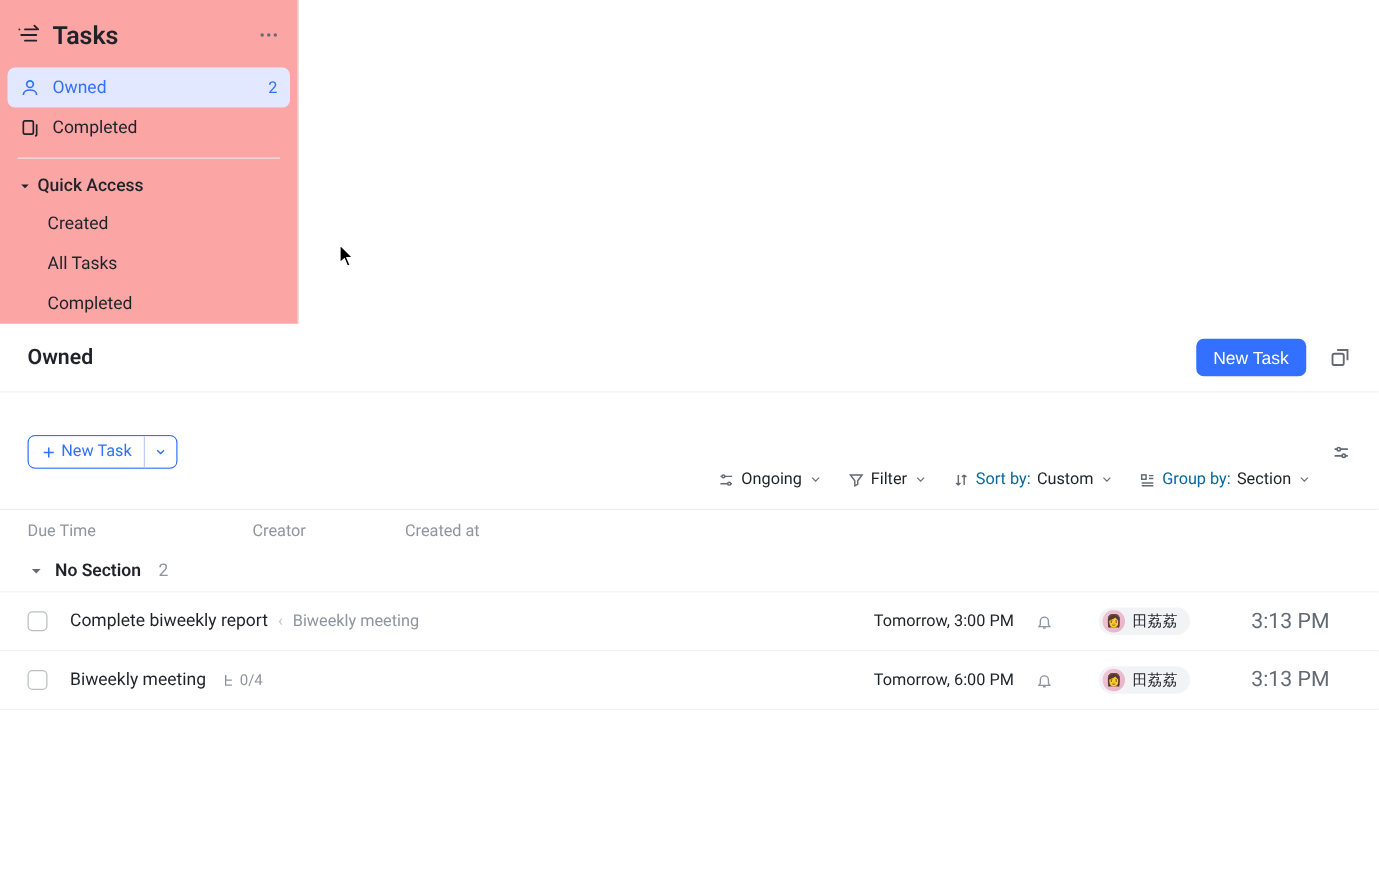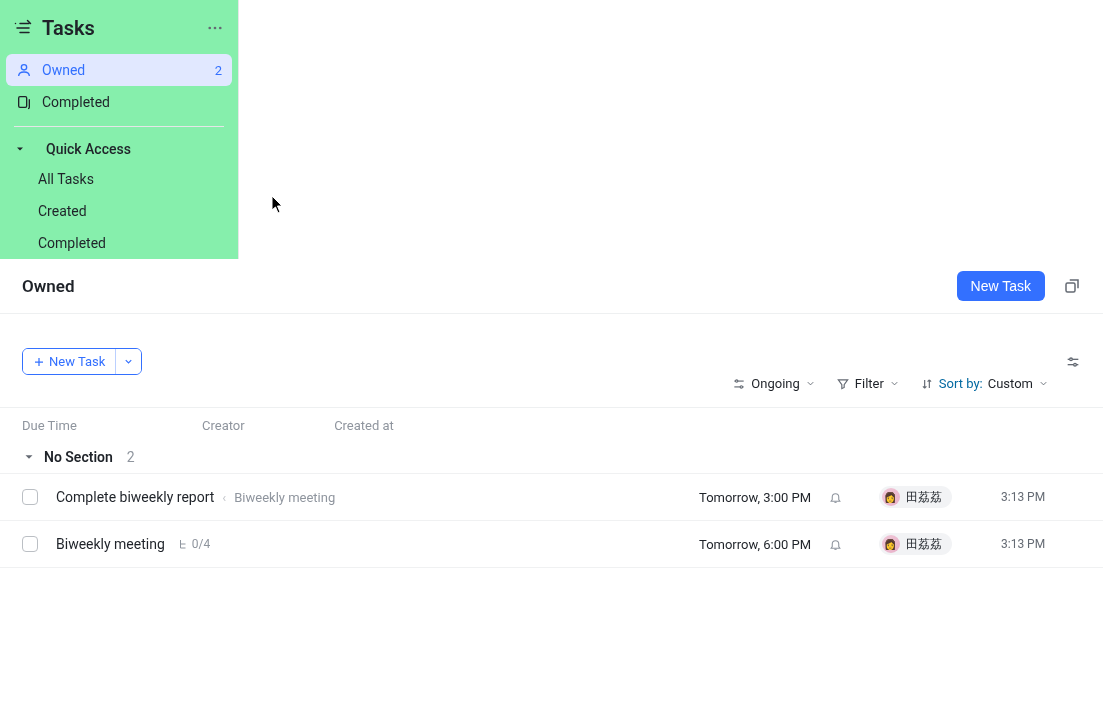--- a/index.html
+++ b/index.html
@@ -10,21 +10,21 @@
     background: #fff;
     width: 1103px;
     height: 713px;
     overflow: hidden;
     display: flex;
   }
 
   
   .sidebar {
     width: 239px;
-    background: #86efac;
+    background: #fca5a5;
     border-right: 1px solid #e5e6e8;
     display: flex;
     flex-direction: column;
     padding-top: 10px;
   }
   .sidebar-header {
     display: flex;
     align-items: center;
     justify-content: space-between;
     padding: 6px 14px 10px 14px;
@@ -56,21 +56,21 @@
     color: #3370ff;
   }
   .nav-item.active .nav-count { color: #3370ff; }
   .nav-item .nav-icon { width: 16px; display:flex; }
   .nav-item .nav-label { flex: 1; }
   .nav-count { font-size: 13px; color: #646a73; }
   .nav-divider {
     height: 1px; background:#e5e6e8; margin: 4px 14px;
   }
   .qa-header {
-    display:flex; align-items:center; gap:20px;
+    display:flex; align-items:center; gap:4px;
     padding: 10px 14px 6px 14px;
     color:#1f2329; font-size:14px; font-weight:500;
     cursor:pointer;
   }
   .qa-item {
     padding: 8px 14px 8px 38px;
     font-size:14px; cursor:pointer; color:#1f2329;
   }
 
   
@@ -122,21 +122,21 @@
 
   
   .col-header {
     display:flex; align-items:center;
     padding: 10px 22px 6px 22px;
     color:#8f959e; font-size:13px;
   }
   .col-title { flex: 1; padding-left: 0; }
   .col-due { width: 180px; }
   .col-creator { width: 122px; }
-  .col-created { width: 80px; text-align:center; }
+  .col-created { width: 80px; text-align:left; }
 
   
   .section-row {
     display:flex; align-items:center; gap:8px;
     padding: 10px 22px 8px 22px;
     font-size:14px;
   }
   .section-caret { color:#646a73; display:flex; cursor:pointer; }
   .section-name { font-weight:600; color:#1f2329; }
   .section-count { color:#8f959e; margin-left:6px; }
@@ -167,21 +167,21 @@
     display:inline-flex; align-items:center; gap:6px;
     background:#f2f3f5; border-radius:12px; padding:2px 10px 2px 3px;
     font-size:12px; color:#1f2329;
   }
   .avatar {
     width:18px; height:18px; border-radius:50%;
     background: linear-gradient(135deg,#f0c8d8,#e8b0c8);
     display:flex; align-items:center; justify-content:center;
     font-size:10px; color:#8a4a6a;
   }
-  .created-cell { width:80px; color:#646a73; font-size:12px; }
+  .created-cell { width:80px; color:#646a73; font-size:17px; }
 
   .new-task-placeholder {
     padding: 14px 22px 14px 56px;
     color:#8f959e; font-size:14px;
     border-bottom: 1px solid #f0f1f2;
     cursor:text;
   }
   .new-section-row {
     display:flex; align-items:center; gap:10px;
     padding: 16px 22px;
@@ -246,22 +246,22 @@
   <div class="nav-divider"></div>
 
   <div class="qa-header">
     <span style="display:flex;">
       <svg width="12" height="12" viewBox="0 0 24 24" fill="#1f2329">
             <path d="M6 9l6 6 6-6z"></path>
           </svg>
     </span>
     <span>Quick Access</span>
   </div>
+  <div class="qa-item">Created</div>
   <div class="qa-item">All Tasks</div>
-  <div class="qa-item">Created</div>
   <div class="qa-item">Completed</div>
 </aside>
 
 <main class="main">
 
   <div class="topbar">
     <div class="page-title">Owned</div>
     <button class="new-task-btn">New Task</button>
     <span class="external-icon">
       <svg width="18" height="18" viewBox="0 0 24 24" fill="none" stroke="#646a73" stroke-width="2">
@@ -330,20 +330,38 @@
       </span>
       <span class="label">Sort by:</span>
       <span class="value">Custom</span>
       <span style="display:flex;">
             <svg width="11" height="11" viewBox="0 0 24 24" fill="none" stroke="#646a73" stroke-width="2">
               <polyline points="6 9 12 15 18 9"></polyline>
             </svg>
           </span>
     </div>
 
+    <div class="toolbar-item">
+      <span style="display:flex;">
+        <svg width="14" height="14" viewBox="0 0 24 24" fill="none" stroke="#646a73" stroke-width="2">
+              <rect x="4" y="5" width="6" height="6"></rect>
+              <line x1="14" y1="6" x2="20" y2="6"></line>
+              <line x1="14" y1="10" x2="20" y2="10"></line>
+              <line x1="4" y1="16" x2="20" y2="16"></line>
+              <line x1="4" y1="20" x2="20" y2="20"></line>
+            </svg>
+      </span>
+      <span class="label">Group by:</span>
+      <span class="value">Section</span>
+      <span style="display:flex;">
+            <svg width="11" height="11" viewBox="0 0 24 24" fill="none" stroke="#646a73" stroke-width="2">
+              <polyline points="6 9 12 15 18 9"></polyline>
+            </svg>
+          </span>
+    </div>
 
     <span class="settings-icon">
       <svg width="16" height="16" viewBox="0 0 24 24" fill="none" stroke="#646a73" stroke-width="2">
             <line x1="4" y1="8" x2="20" y2="8"></line>
             <line x1="4" y1="16" x2="20" y2="16"></line>
             <circle cx="9" cy="8" r="2" fill="#fff"></circle>
             <circle cx="15" cy="16" r="2" fill="#fff"></circle>
           </svg>
     </span>
   </div>

